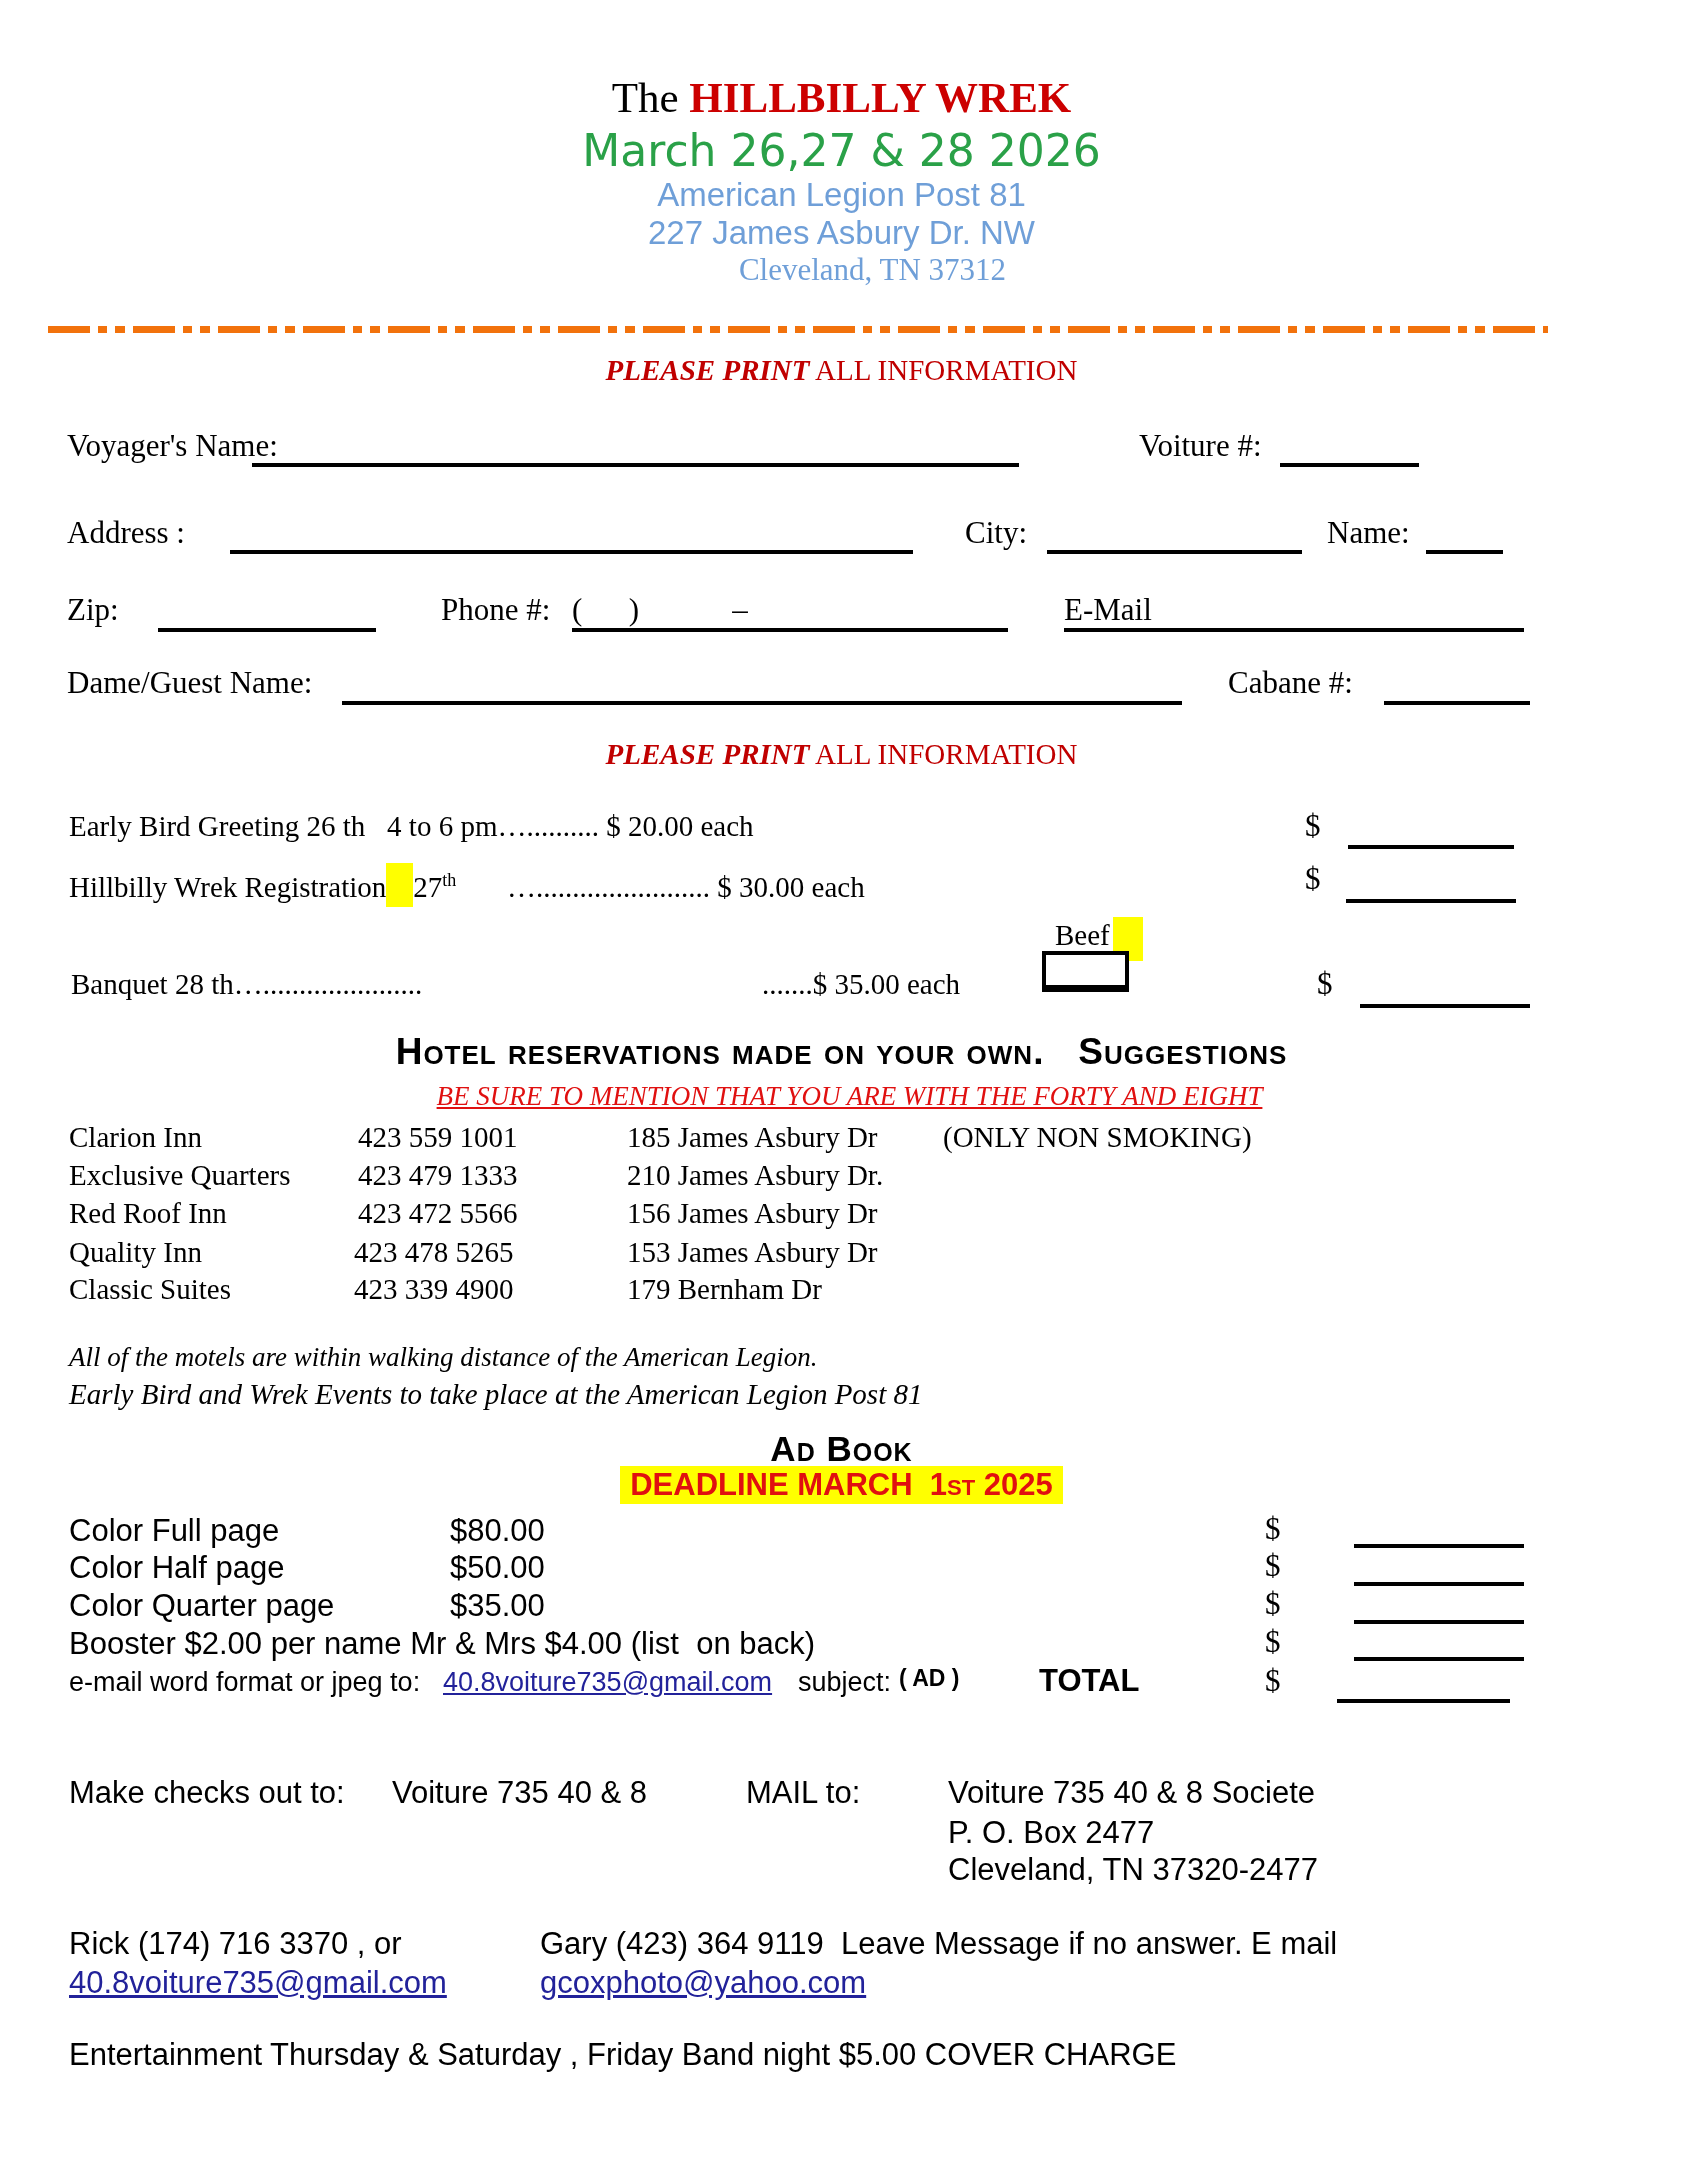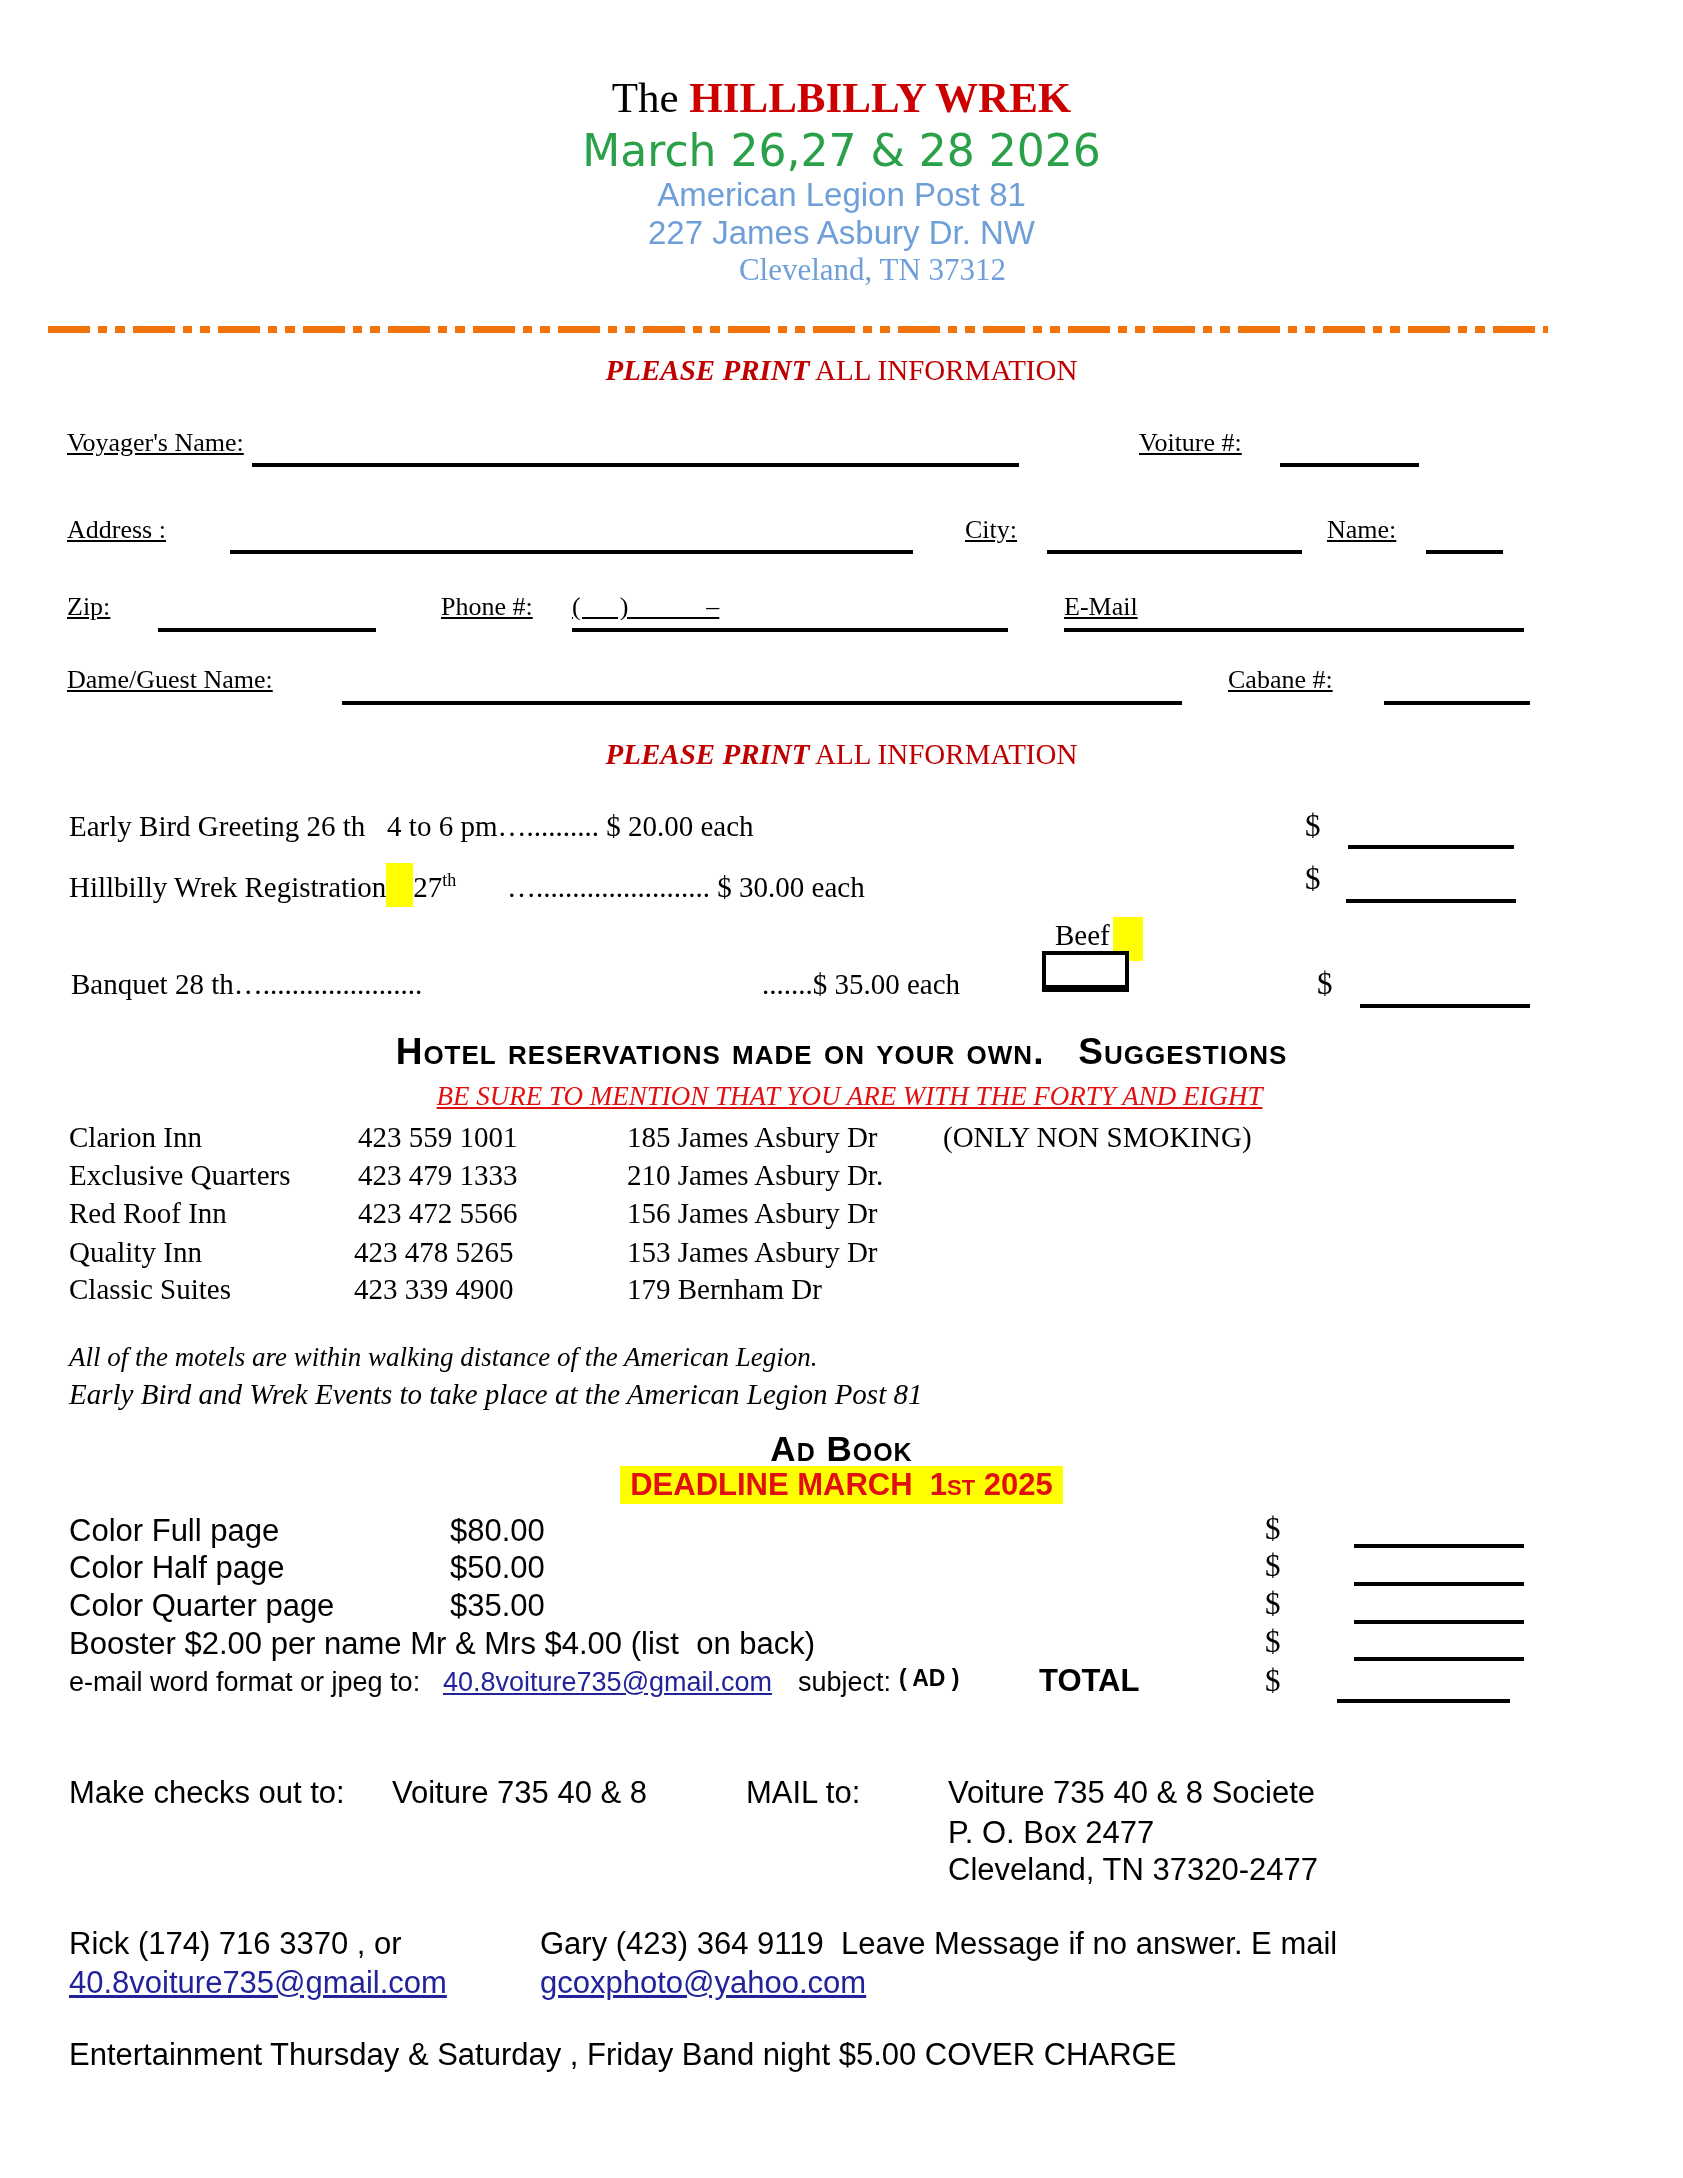--- a/index.html
+++ b/index.html
@@ -22,21 +22,21 @@
     top:326px; left:48px; width:1500px; height:7px;
     background:repeating-linear-gradient(to right,
       #f2720c 0 42px, #ffffff 42px 50px,
       #f2720c 50px 59px, #ffffff 59px 67px,
       #f2720c 67px 77px, #ffffff 77px 85px);
   }
 
   .notice { font-size:29px; color:#c00000; }
   .notice .em { font-weight:bold; font-style:italic; }
 
-  .flabel { font-size:26px;text-decoration:underline; }
+  .flabel { font-size:31px; }
   .fline { position:absolute; height:4px; background:#000; }
 
   .price-row { font-size:29px; }
   .dollar { font-size:31px; }
   .hl { background:#ffff00; display:inline-block; }
 
   .beef-box { position:absolute; width:79px; height:30px; border:4px solid #000; border-bottom-width:7px; background:#fff; }
 
   .hotel-head { top:1031px; font-size:37px; font-weight:bold; font-variant:small-caps; font-family:"Liberation Sans", sans-serif; letter-spacing:1px; }
   .hotel-warn { top:1081px; font-size:27px; font-style:italic; color:#e01010; text-decoration:underline;padding-left:8px; }

